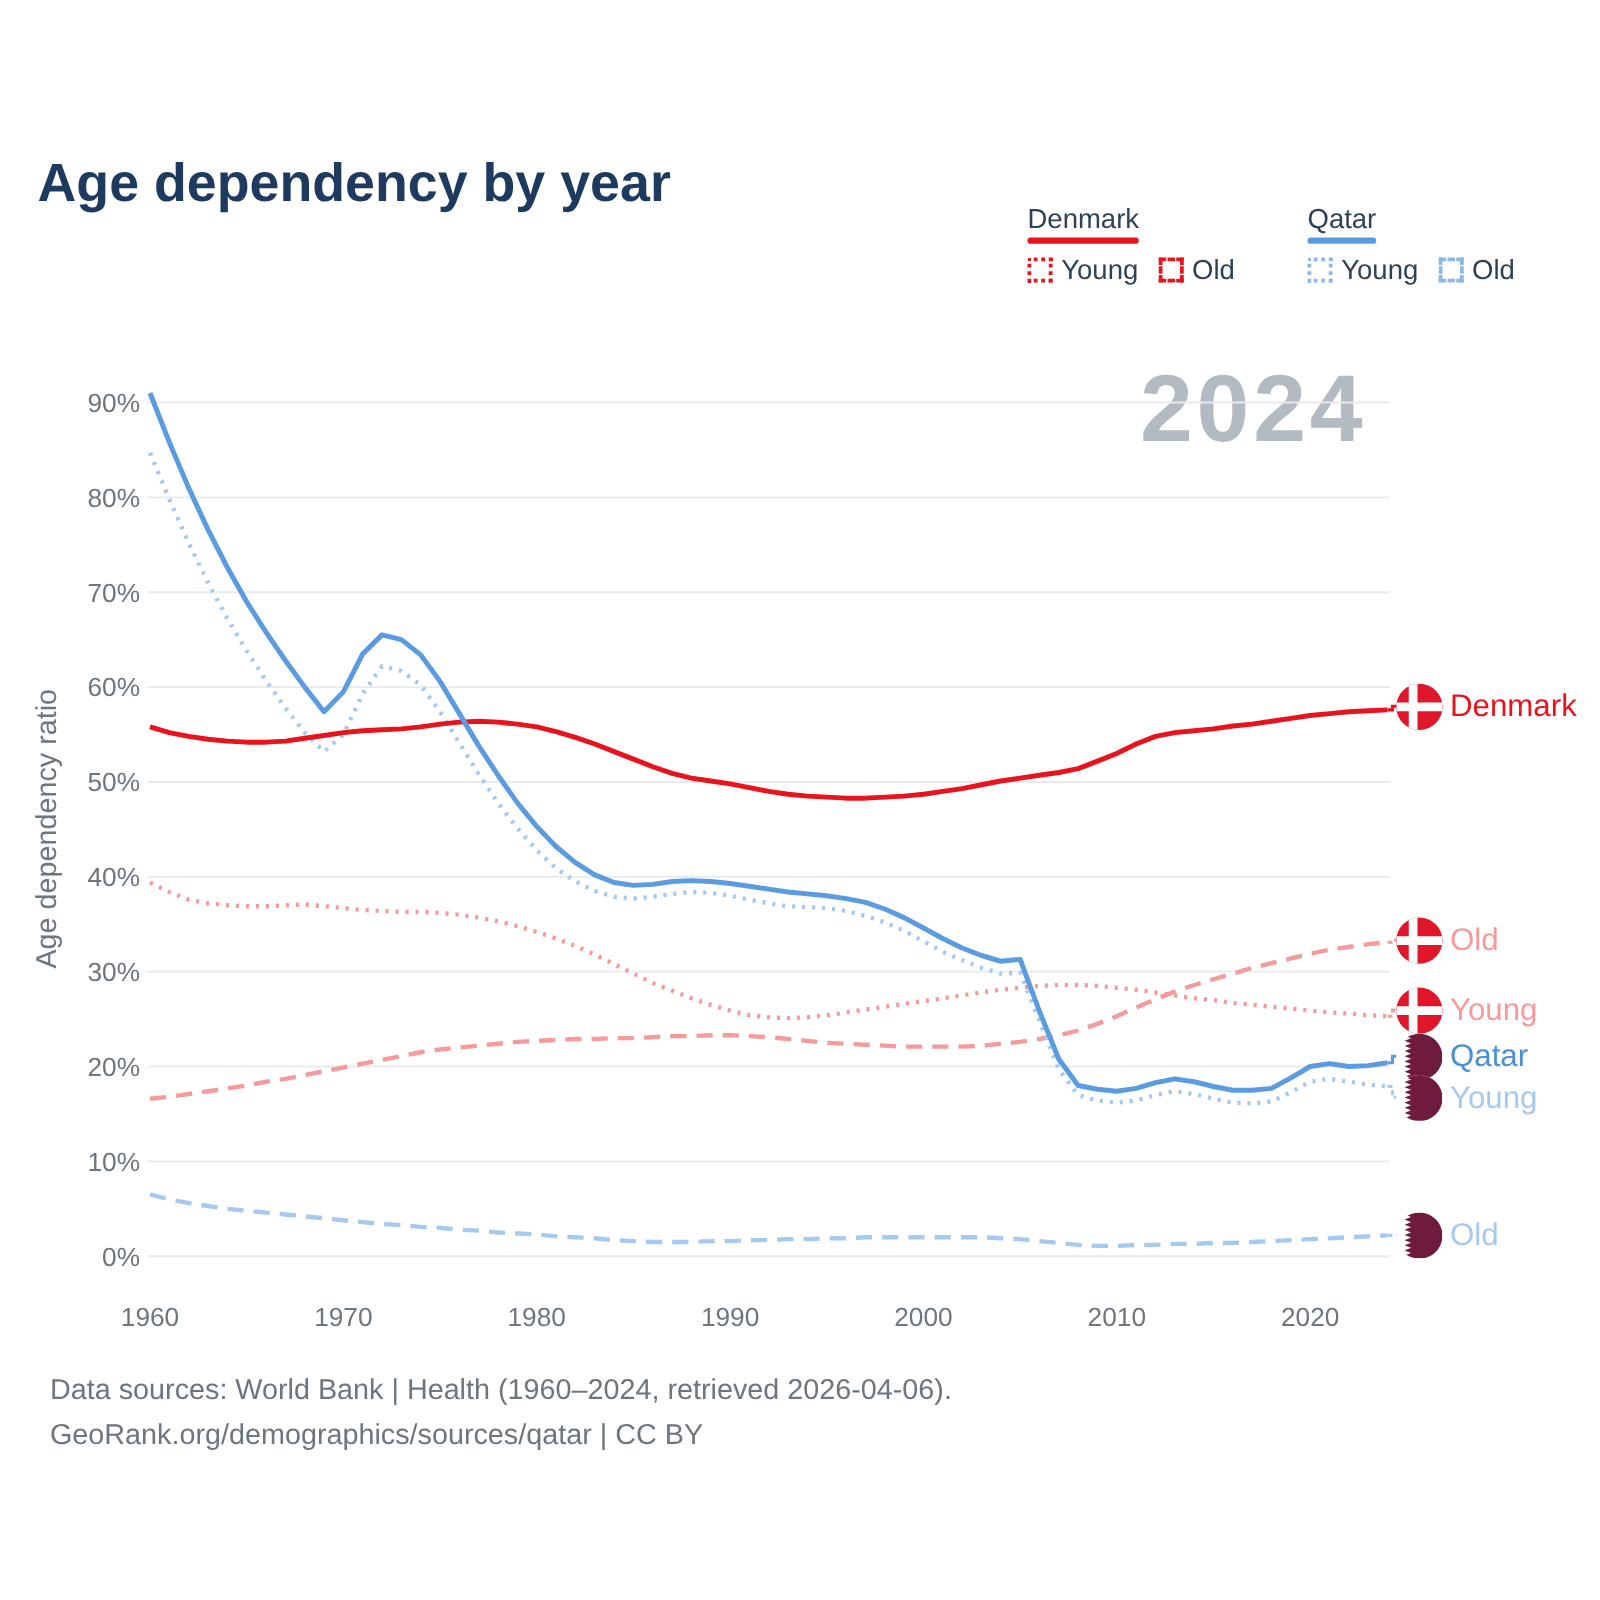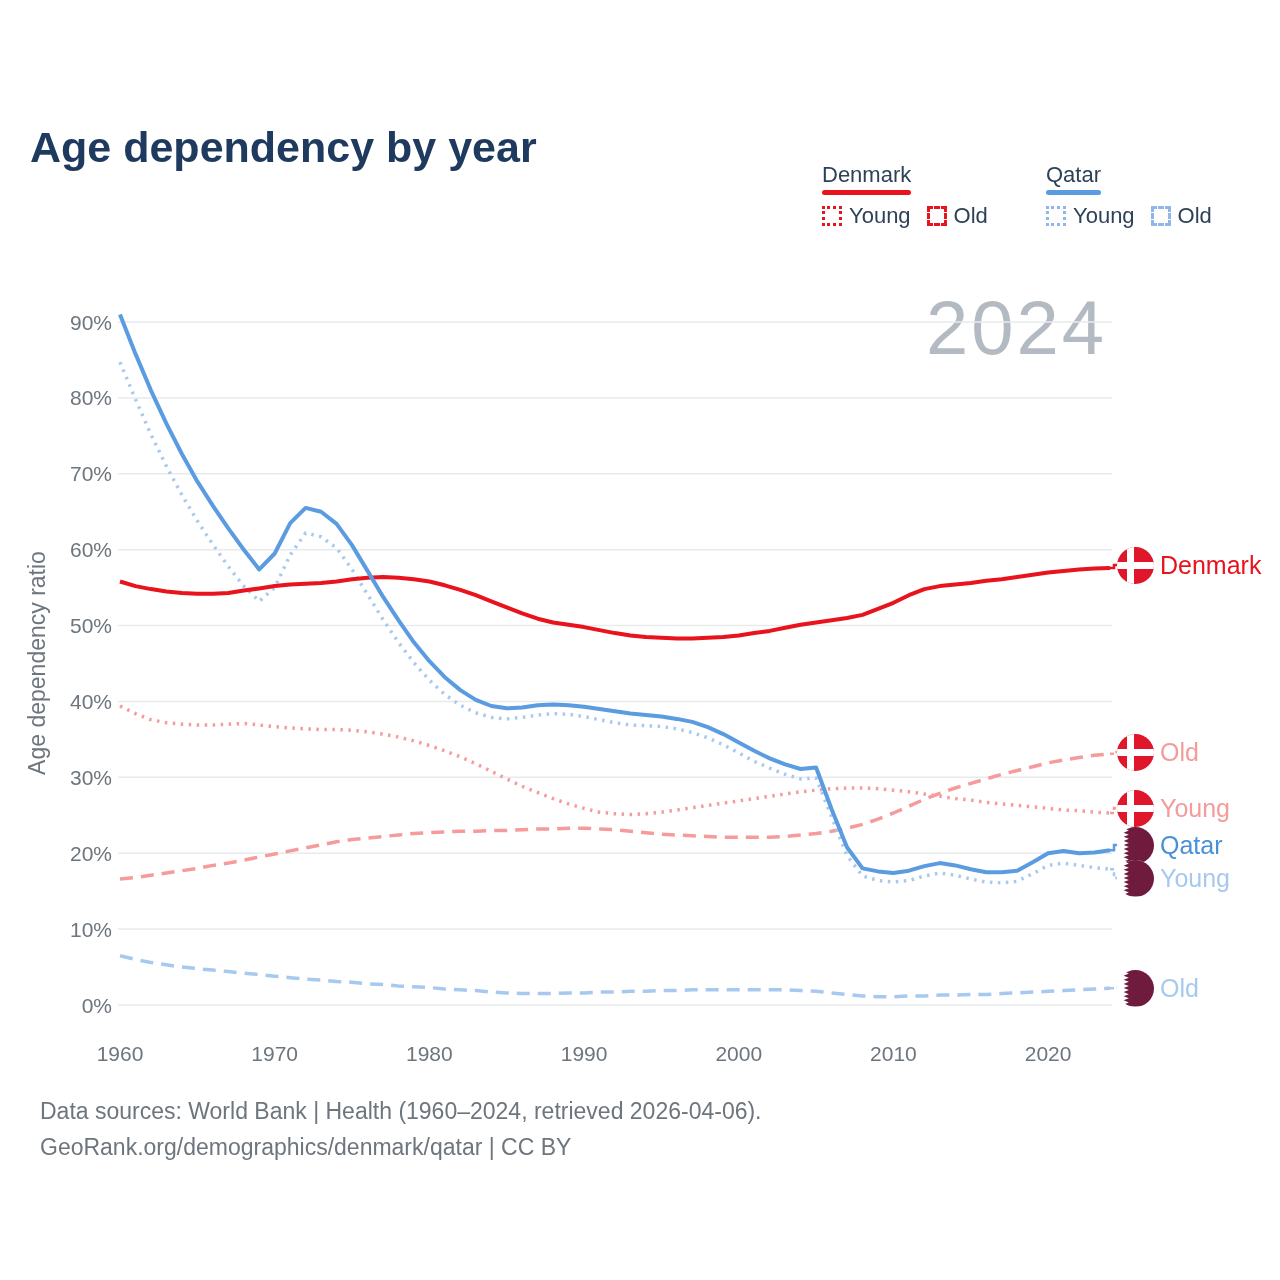--- a/index.html
+++ b/index.html
@@ -7,21 +7,21 @@
     width:1280px;height:1280px;position:relative;background:#ffffff;
     font-family:"Liberation Sans", sans-serif;overflow:hidden;
   }
   .page-title{
     position:absolute;left:30px;top:94px;
     font-size:43px;font-weight:700;color:#1e3a5e;letter-spacing:0;
   }
   
   .watermark{
     position:absolute;left:912px;top:284px;z-index:1;
-    font-size:76px;font-weight:400;color:#b4bac1;letter-spacing:3px;margin-left:14px;
+    font-size:76px;font-weight:700;color:#b4bac1;letter-spacing:3px;
   }
   
   .chart-svg{position:absolute;left:0;top:0;z-index:2;pointer-events:none;}
   .tick{font-family:"Liberation Sans",sans-serif;font-size:21px;fill:#6d757d;}
   .ylabel{font-family:"Liberation Sans",sans-serif;font-size:23px;fill:#6d757d;}
   
   .legend-group{position:absolute;top:162px;z-index:3;}
   .legend-group.g0{left:822px;}
   .legend-group.g1{left:1046px;}
   .legend-country-wrap{display:inline-block;}
@@ -159,13 +159,13 @@
   <span class="end-text" style="color: rgb(167, 201, 239);">Young</span>
 </div>
 <div class="end-label" style="top: 969.5px;">
   <span class="flag qa">
       <span class="maroon"></span>
     </span>
   <span class="end-text" style="color: rgb(167, 201, 239);">Old</span>
 </div>
 
 <div class="footer-line l1">Data sources: World Bank | Health (1960–2024, retrieved 2026-04-06).</div>
-<div class="footer-line l2">GeoRank.org/demographics/denmark/qatar | CC BY</div>
+<div class="footer-line l2">GeoRank.org/demographics/sources/qatar | CC BY</div>
 
 </body></html>

